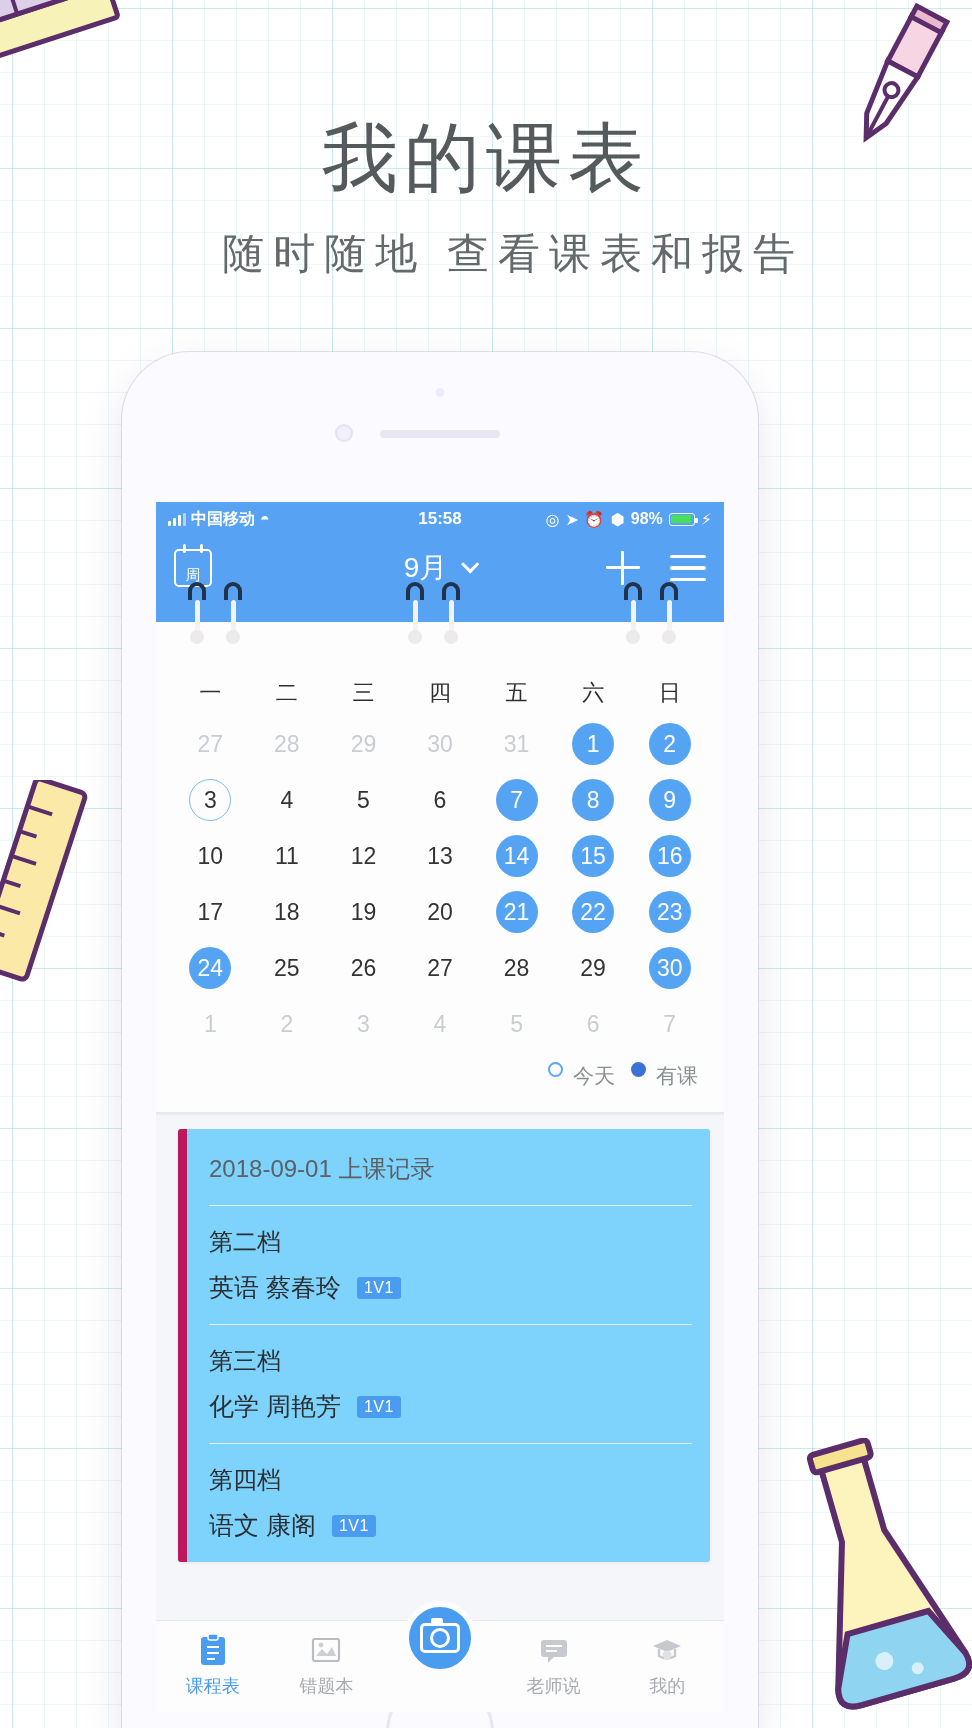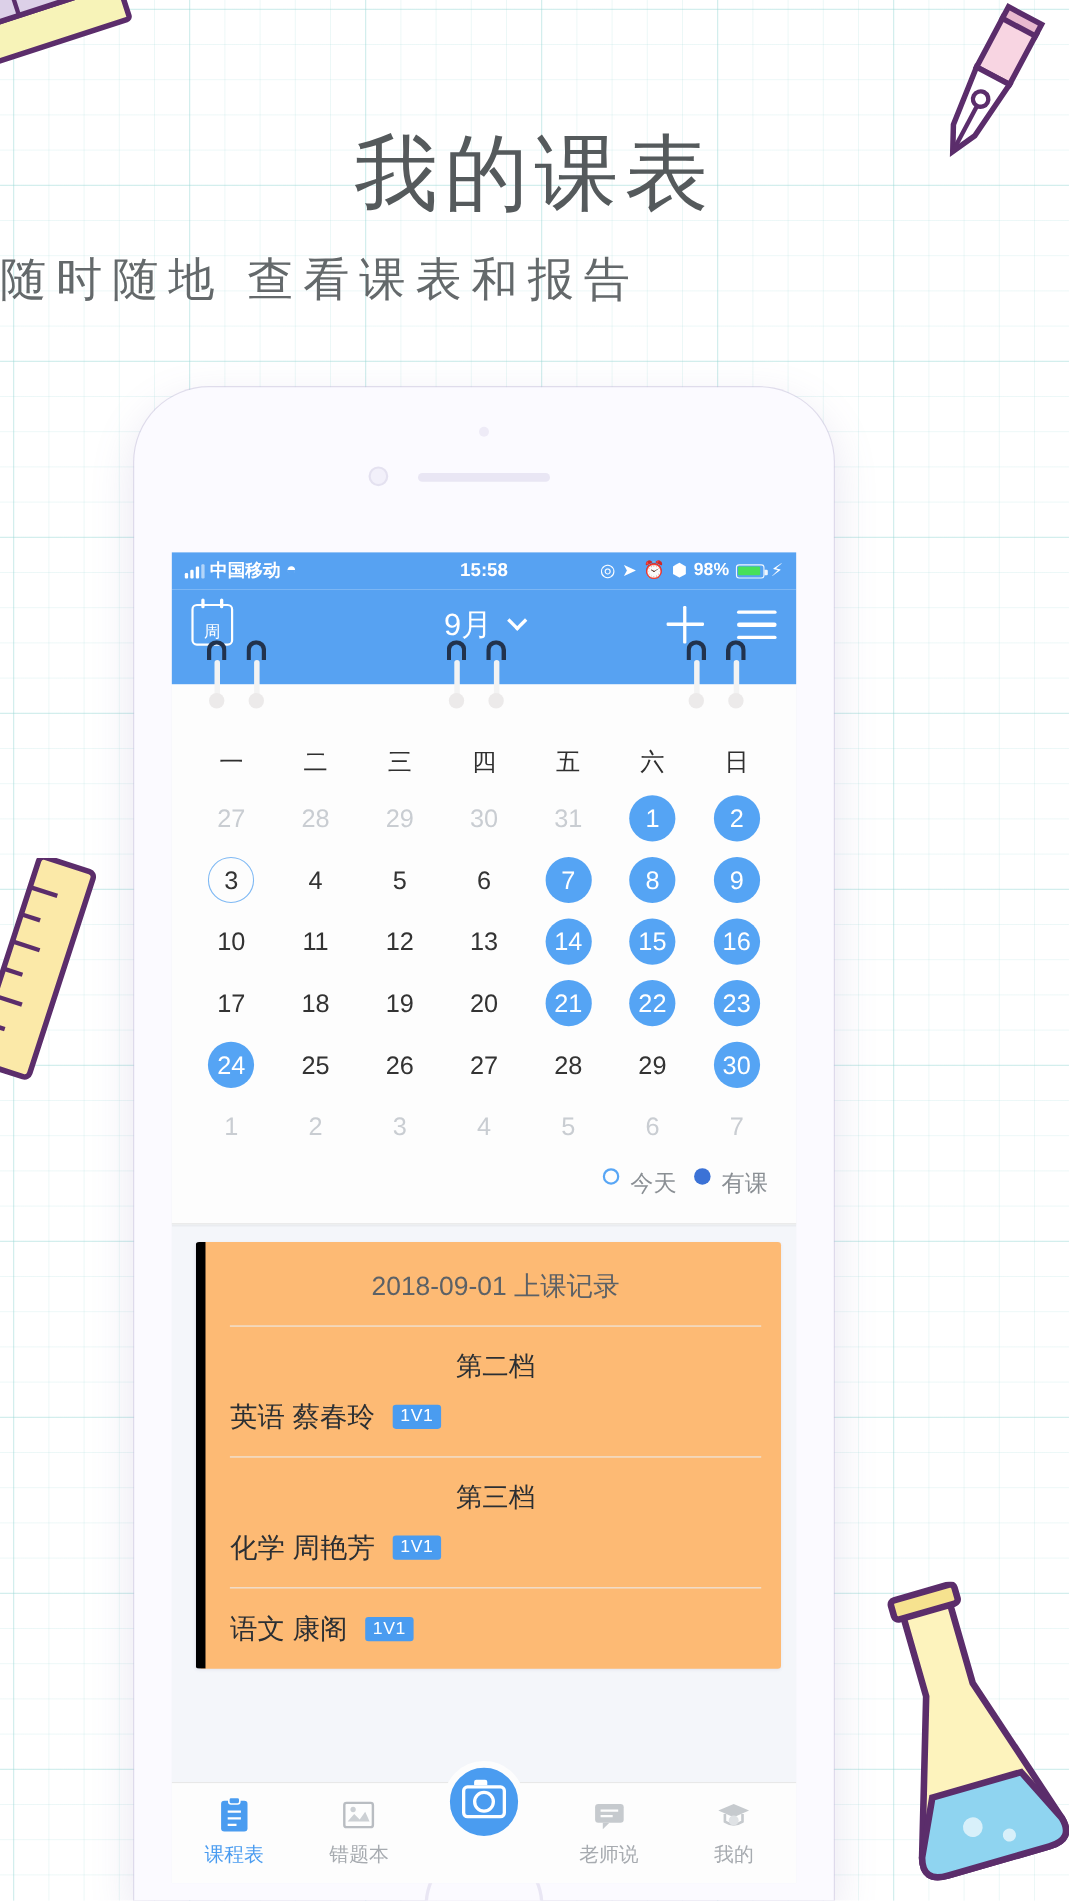--- a/index.html
+++ b/index.html
@@ -25,21 +25,21 @@
 
   
   .headline {
     position: absolute; top: 108px; left: 0; width: 972px;
     text-align: center;
     font-size: 76px; font-weight: normal; letter-spacing: 6px;
     color: #555a5c;
   }
   .subhead {
     position: absolute; top: 226px; left: 0; width: 804px;
-    text-align: left;
+    text-align: right;
     font-size: 42px; letter-spacing: 9px;
     color: #64696b;
   }
 
   
   .deco { position: absolute; }
   
   .books { top: -10px; left: -14px; width: 230px; height: 200px; }
   
   .pen { top: -6px; right: 8px; width: 180px; height: 160px; }
@@ -186,25 +186,24 @@
     border: 2px solid #58a6f5; display:inline-block;
   }
   .legend .filldot {
     width: 15px; height: 15px; border-radius: 50%;
     background: #3b72d6; display:inline-block;
   }
   .legend .lbl { margin-right: 6px; }
 
   
   .records {
-    margin: 16px 14px 0 22px; background: #fdba74; border-radius: 3px;
-    border-left: 9px solid #000000;
+    margin: 16px 14px 0 22px; background: #7dd3fc; border-radius: 3px;
+    border-left: 9px solid #be185d;
     box-shadow: 0 1px 3px rgba(100,90,140,0.10);
     padding: 0 18px 0 22px;
-    text-align: center;
   }
   .rec-head { font-size: 24px; color: #5c6166; padding: 24px 0 20px; }
   .rec-item { border-top: 1px solid #ececec; padding: 20px 0 20px; }
   .rec-slot { font-size: 24px; color: #2b2f33; margin-bottom: 13px; }
   .rec-line { display:flex; align-items:center; gap: 16px; }
   .rec-sub { font-size: 25px; color: #2b2f33; }
   .badge {
     background: #4a9cf0; color:#fff; font-size:16px; font-weight:normal;
     padding: 2px 7px; border-radius: 3px; letter-spacing:0.5px;
   }
@@ -546,20 +545,21 @@
               </div>
             </div>
             <div class="rec-item">
               <div class="rec-slot">第三档</div>
               <div class="rec-line">
                 <span class="rec-sub">化学 周艳芳</span>
                 <span class="badge">1V1</span>
               </div>
             </div>
             <div class="rec-item">
+              <div class="rec-slot">第四档</div>
               <div class="rec-line">
                 <span class="rec-sub">语文 康阁</span>
                 <span class="badge">1V1</span>
               </div>
             </div>
           </div>
       </div>
 
       <div class="home-bar"></div>
 

